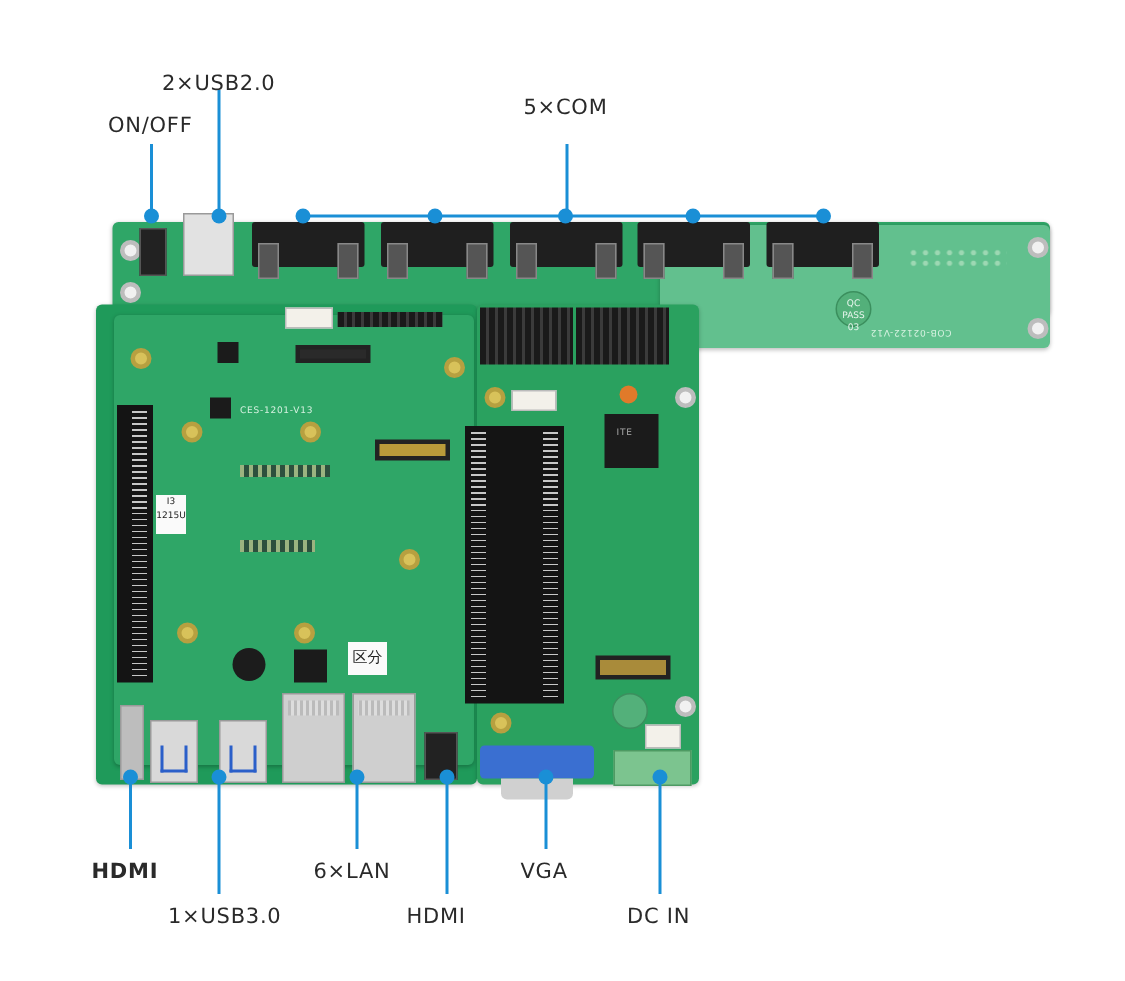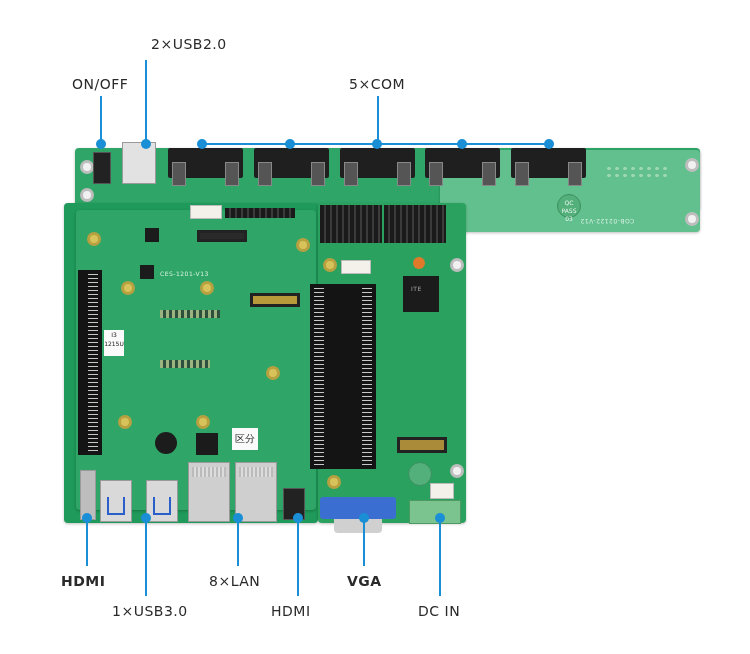--- a/index.html
+++ b/index.html
@@ -140,54 +140,54 @@
   <div class="rj45" style="left:235px;top:462px;width:40px;height:58px;">
       <div class="ribs"></div>
     </div>
   <div class="jack" style="left:283px;top:488px;width:20px;height:30px;"></div>
   <div class="vga" style="left:320px;top:497px;width:76px;height:22px;">
       <div class="shell"></div>
     </div>
   <div class="dcin" style="left:409px;top:500px;width:50px;height:22px;"></div>
   <div class="conn-white" style="left:430px;top:483px;width:22px;height:14px;"></div>
 
-  <div class="label" style="left:108px;top:36px;margin-left:43px;">2×USB2.0</div>
+  <div class="label" style="left:108px;top:48px;">2×USB2.0</div>
   <div class="vline" style="left:145px;top:60px;height:84px;"></div>
   <div class="dot" style="left:146px;top:144px;"></div>
 
   <div class="label" style="left:72px;top:76px;">ON/OFF</div>
   <div class="vline" style="left:100px;top:96px;height:48px;"></div>
   <div class="dot" style="left:101px;top:144px;"></div>
 
-  <div class="label" style="left:349px;top:76px;">5×COM</div>
+  <div class="label" style="left:349px;top:64px;">5×COM</div>
   <div class="vline" style="left:377px;top:96px;height:48px;"></div>
   <div class="hline" style="left:202px;top:143px;width:348px;"></div>
   <div class="dot" style="left:202px;top:144px;"></div>
   <div class="dot" style="left:290px;top:144px;"></div>
   <div class="dot" style="left:377px;top:144px;"></div>
   <div class="dot" style="left:462px;top:144px;"></div>
   <div class="dot" style="left:549px;top:144px;"></div>
 
   <div class="dot" style="left:87px;top:518px;"></div>
   <div class="vline" style="left:86px;top:518px;height:48px;"></div>
   <div class="label" style="left:61px;top:573px;font-weight:bold;">HDMI</div>
 
   <div class="dot" style="left:146px;top:518px;"></div>
   <div class="vline" style="left:145px;top:518px;height:78px;"></div>
   <div class="label" style="left:112px;top:603px;">1×USB3.0</div>
 
   <div class="dot" style="left:238px;top:518px;"></div>
   <div class="vline" style="left:237px;top:518px;height:48px;"></div>
-  <div class="label" style="left:209px;top:573px;">8×LAN</div>
+  <div class="label" style="left:209px;top:573px;">6×LAN</div>
 
   <div class="dot" style="left:298px;top:518px;"></div>
   <div class="vline" style="left:297px;top:518px;height:78px;"></div>
   <div class="label" style="left:271px;top:603px;">HDMI</div>
 
   <div class="dot" style="left:364px;top:518px;"></div>
   <div class="vline" style="left:363px;top:518px;height:48px;"></div>
-  <div class="label" style="left:347px;top:573px;font-weight:bold;">VGA</div>
+  <div class="label" style="left:347px;top:573px;">VGA</div>
 
   <div class="dot" style="left:440px;top:518px;"></div>
   <div class="vline" style="left:439px;top:518px;height:78px;"></div>
   <div class="label" style="left:418px;top:603px;">DC IN</div>
 
 </div>
 
 </body></html>

